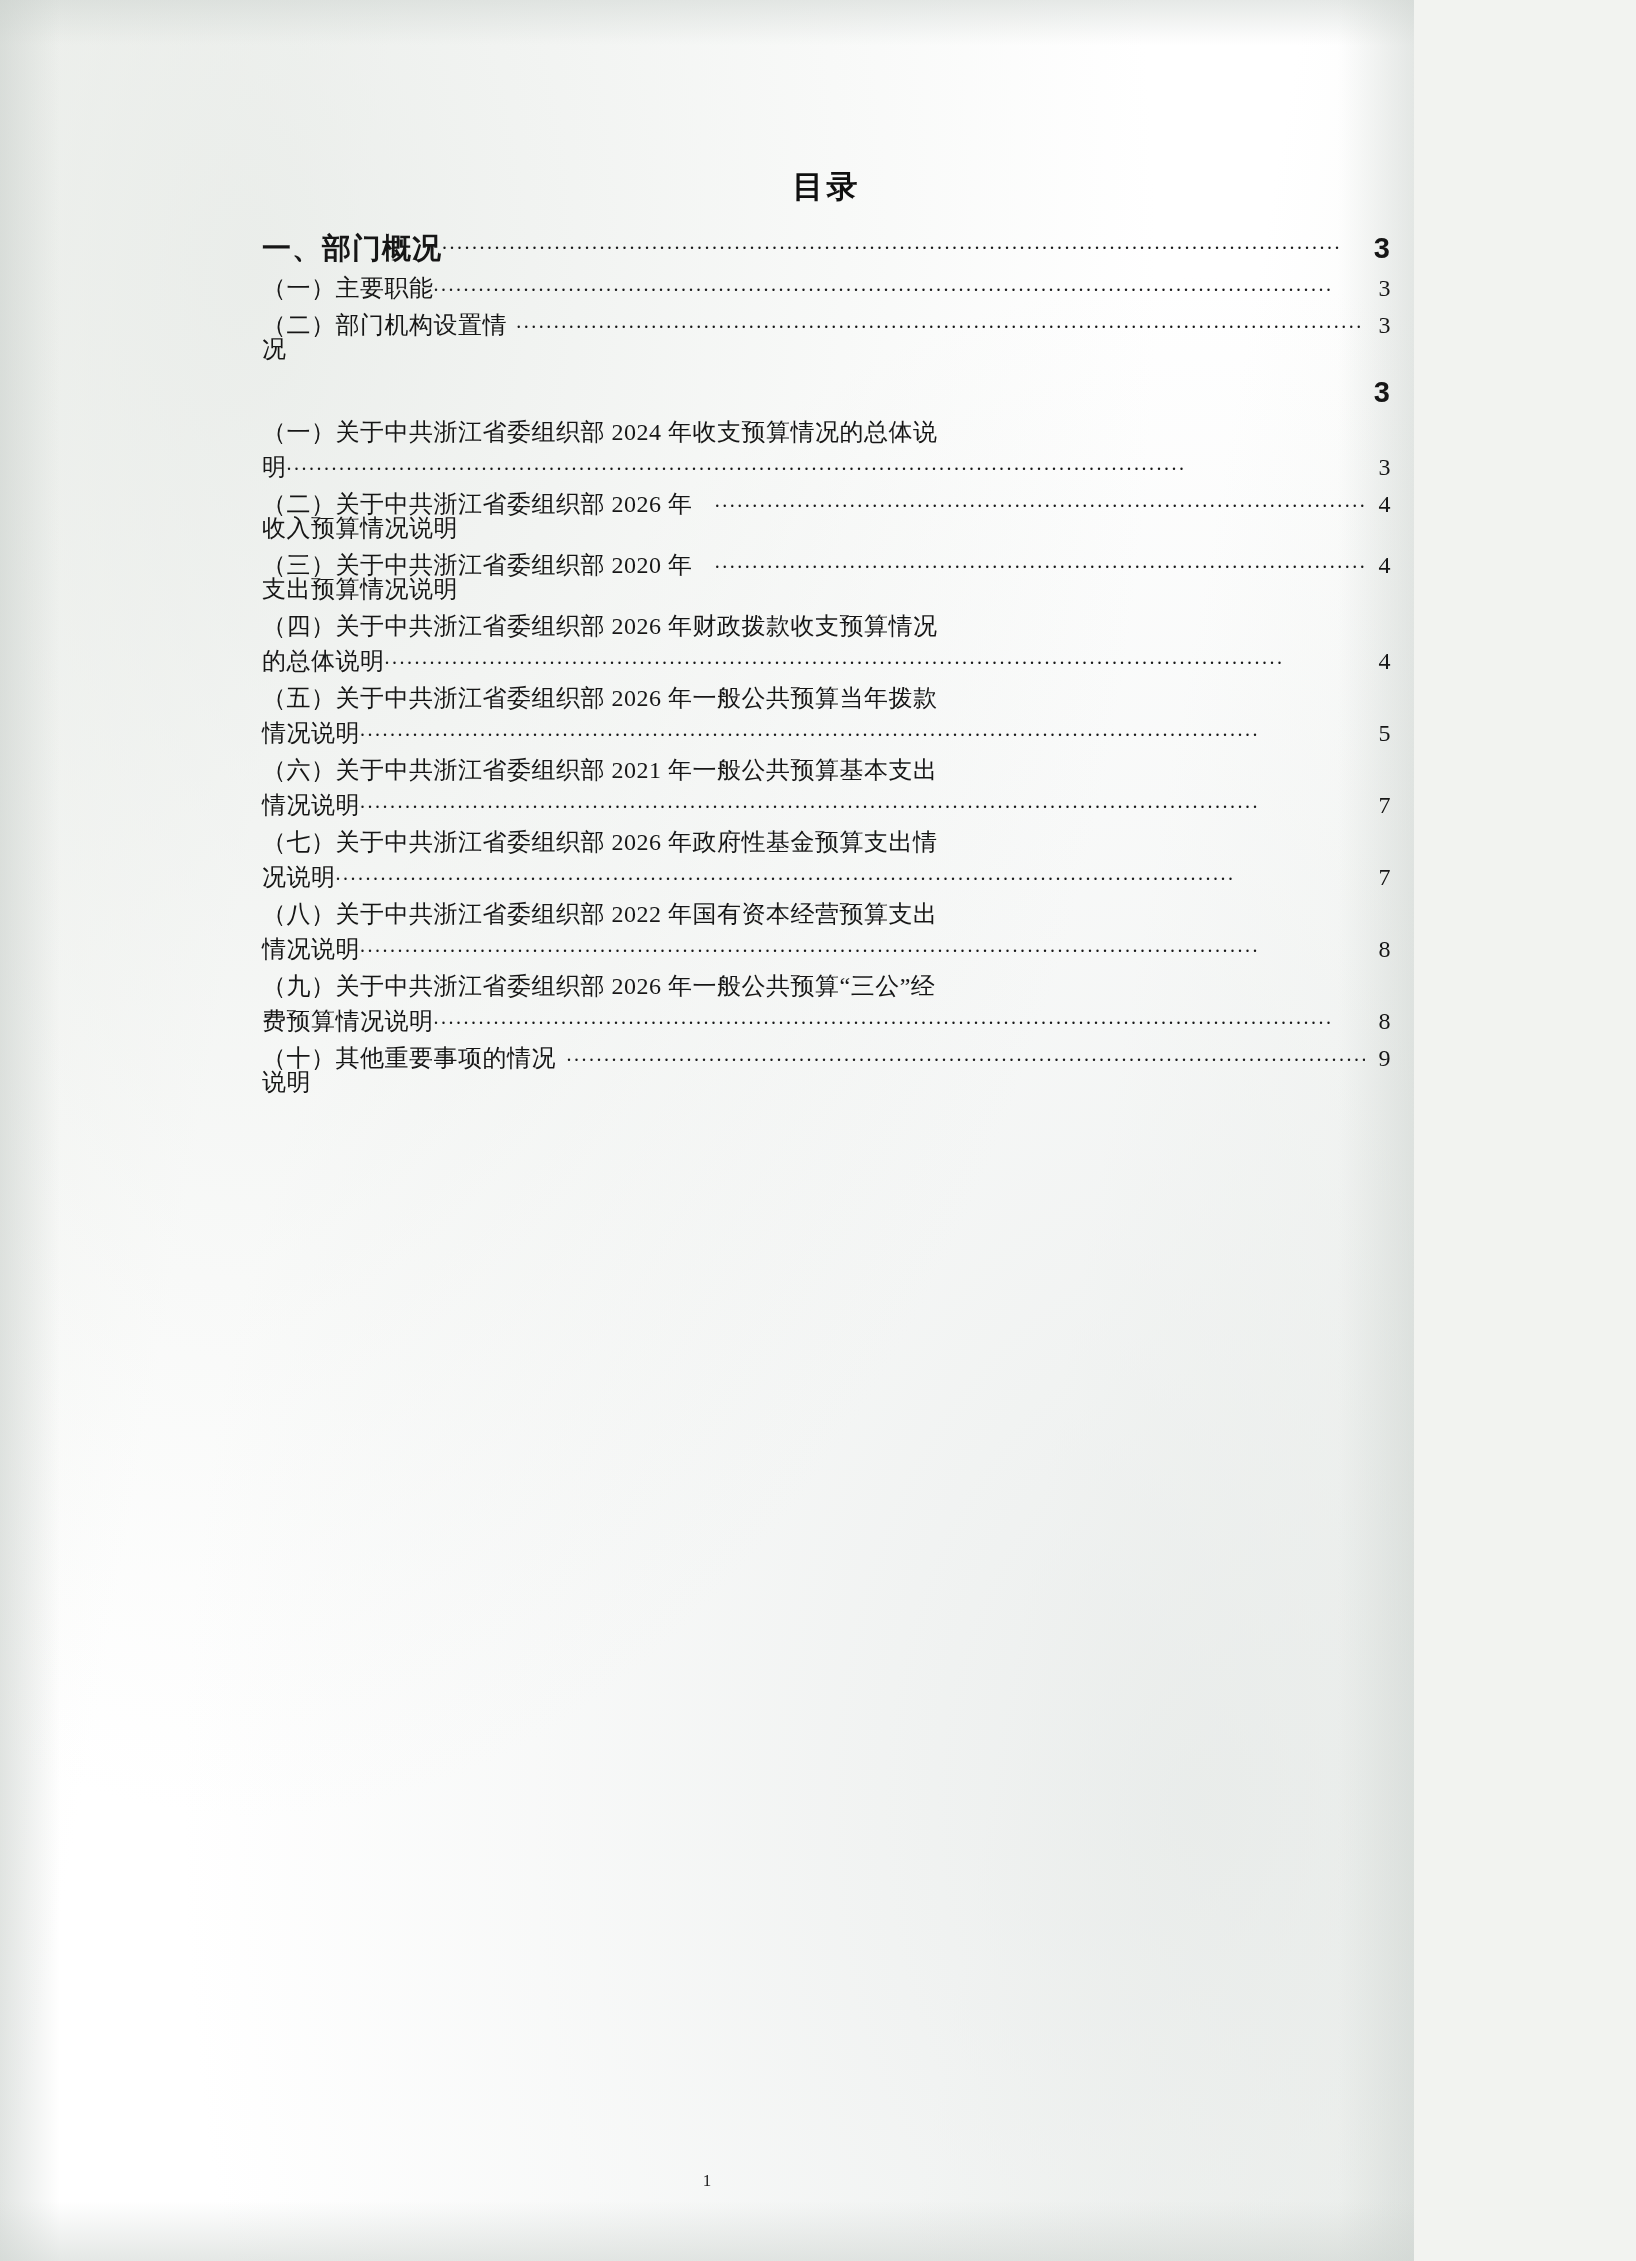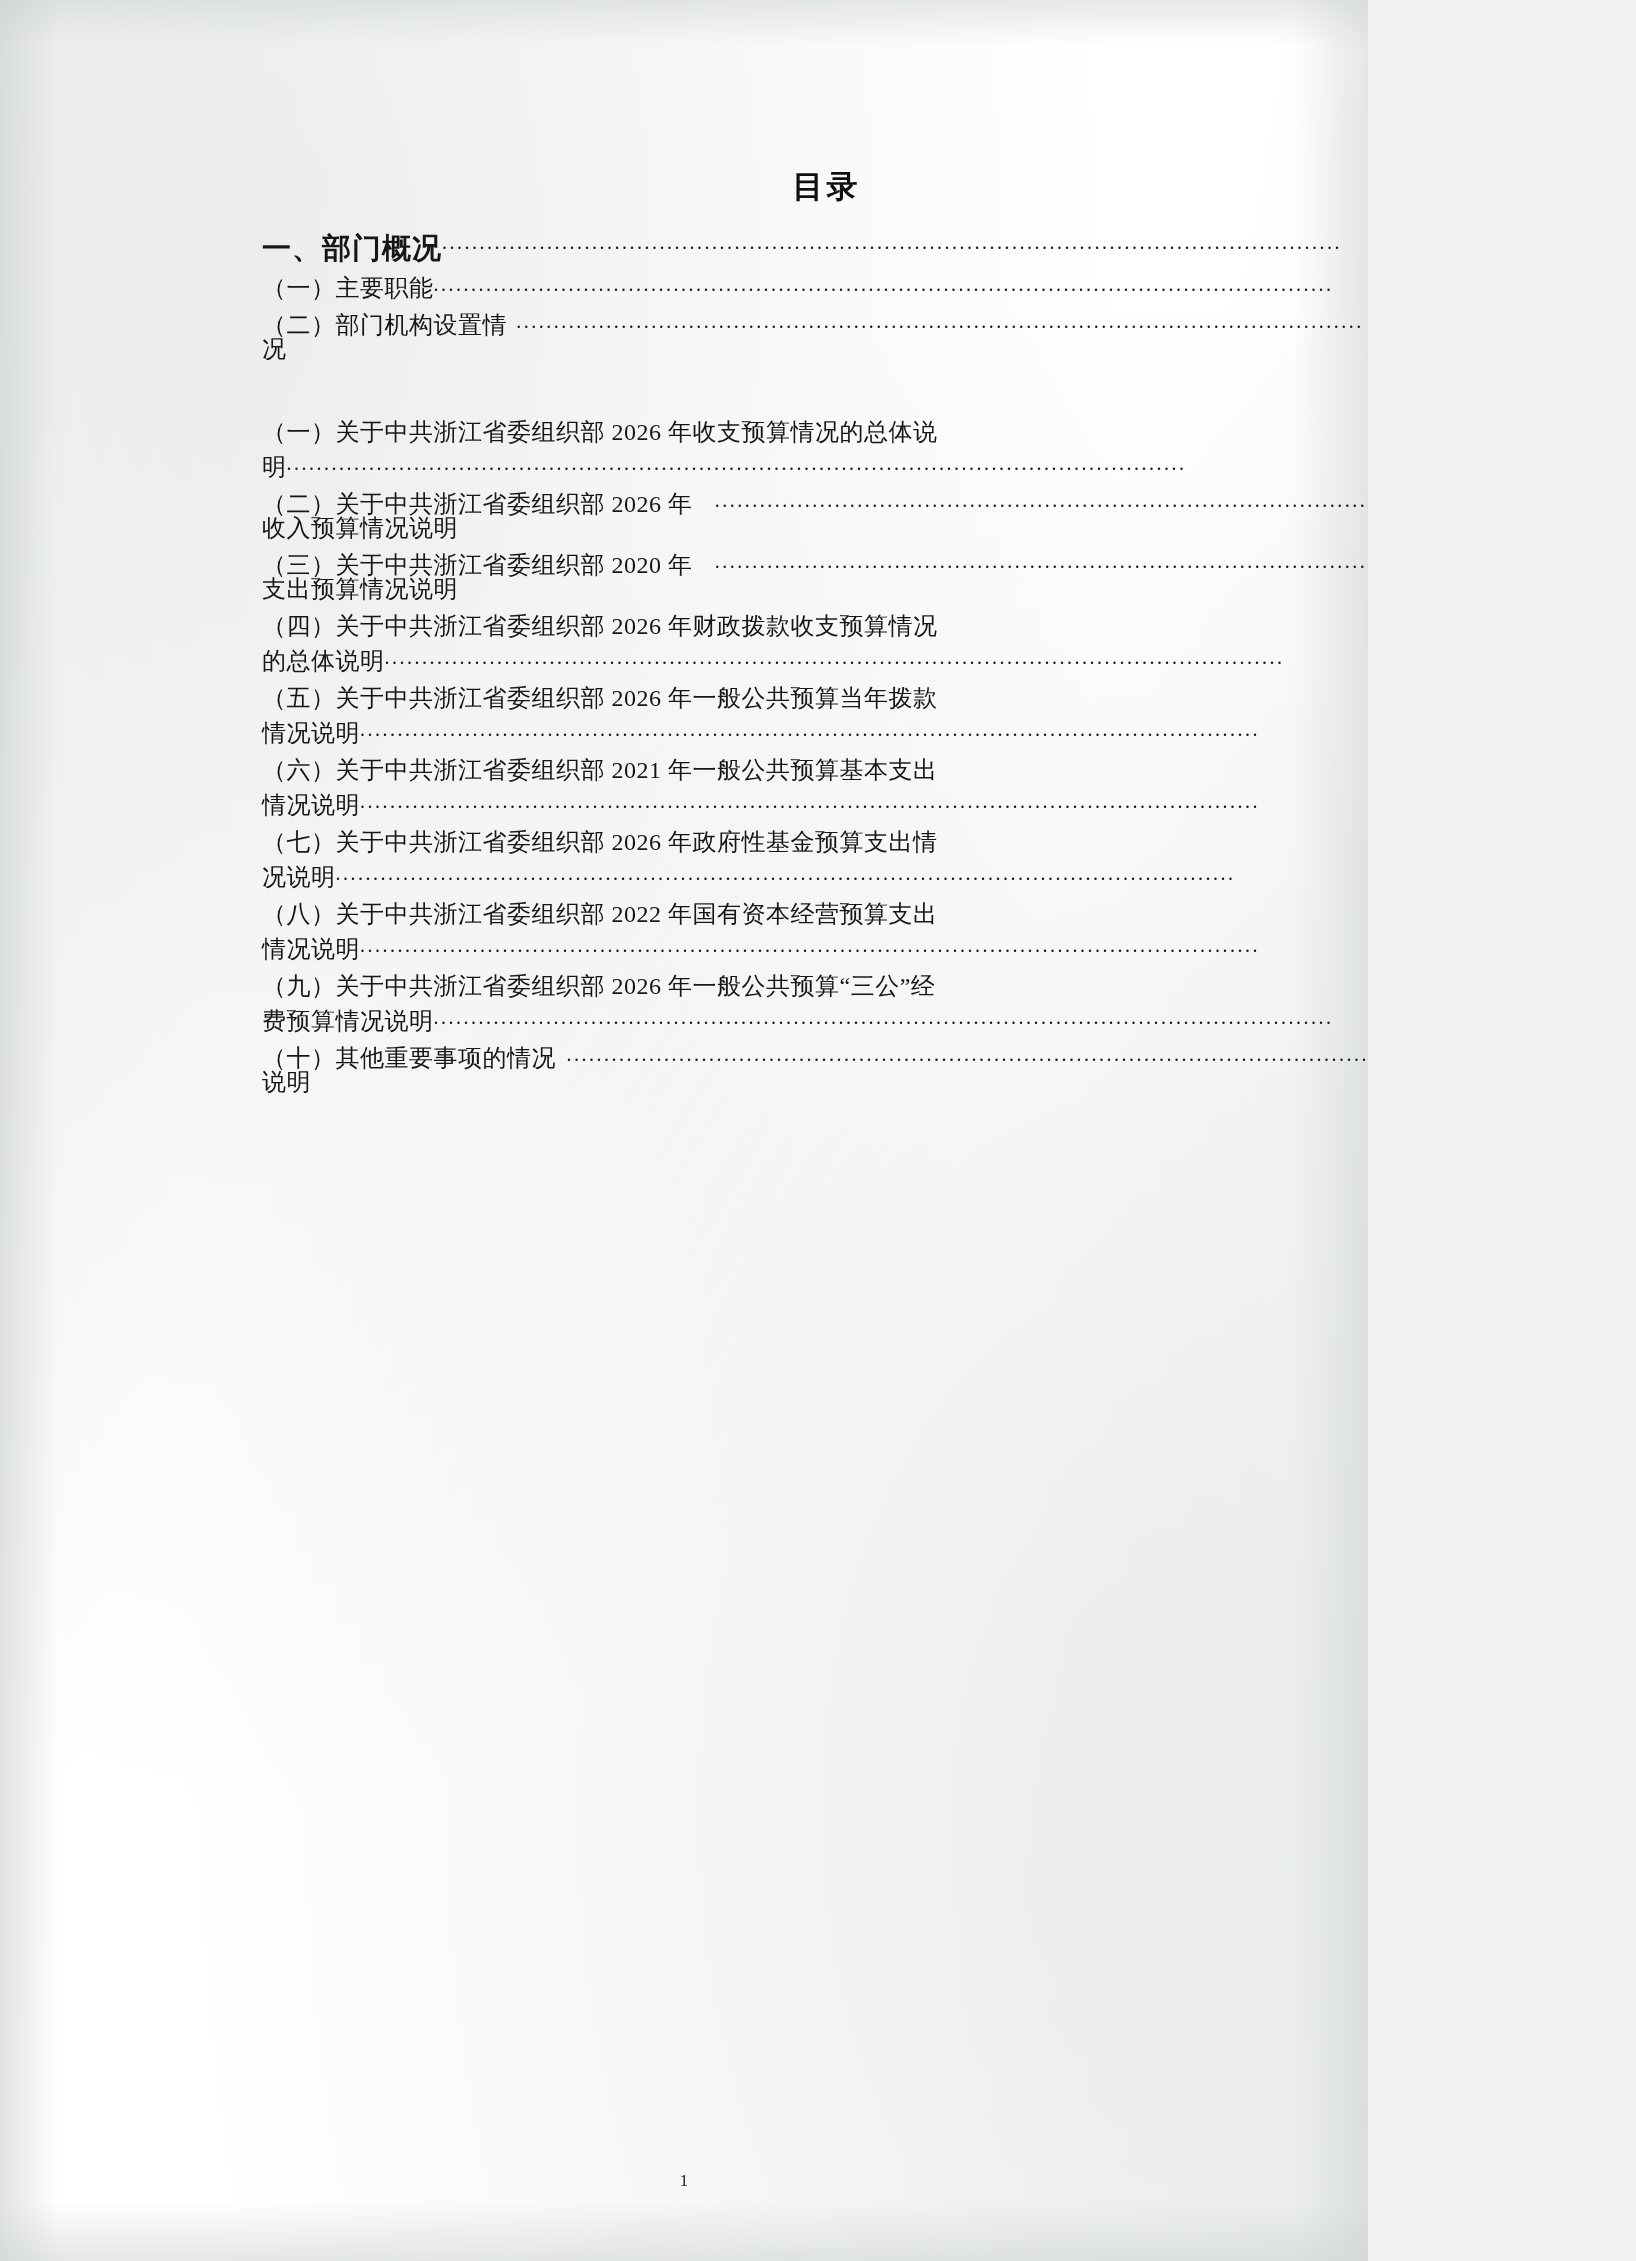--- a/index.html
+++ b/index.html
@@ -12,20 +12,21 @@
     width: 1368px;
     height: 2261px;
     background: #ffffff;
     background-image:
       radial-gradient(ellipse at 18% 12%, rgba(228,232,228,0.75) 0%, rgba(255,255,255,0) 55%),
       radial-gradient(ellipse at 85% 80%, rgba(226,230,228,0.7) 0%, rgba(255,255,255,0) 60%),
       linear-gradient(100deg, #f5f6f3 0%, #ffffff 22%, #ffffff 72%, #f3f5f2 100%);
     overflow: hidden;
     font-family: "Liberation Serif", serif;
     color: #161616;
+    padding-left: 46px;
   }
   
   .edge-left {
     position: absolute; left: 0; top: 0; width: 60px; height: 100%;
     background: linear-gradient(90deg, rgba(200,206,202,0.55) 0%, rgba(255,255,255,0) 100%);
     pointer-events: none;
   }
   .edge-right {
     position: absolute; right: 0; top: 0; width: 76px; height: 100%;
     background: linear-gradient(270deg, rgba(203,209,205,0.5) 0%, rgba(255,255,255,0) 100%);
@@ -157,21 +158,21 @@
           </div>
         </div>
         <div class="toc-entry lvl1">
           <div class="line">
             <span class="dots"></span>
             <span class="pg">3</span>
           </div>
         </div>
         <div class="toc-entry lvl2">
           <div class="line">
-            <span class="txt">（一）关于中共浙江省委组织部 2026 年收支预算情况的总体说</span>
+            <span class="txt">（一）关于中共浙江省委组织部 2024 年收支预算情况的总体说</span>
             <span class="dots"></span>
           </div>
           <div class="line contline">
             <span class="txt">明</span>
             <span class="dots">........................................................................................................................</span>
             <span class="pg">3</span>
           </div>
         </div>
         <div class="toc-entry lvl2">
           <div class="line">

